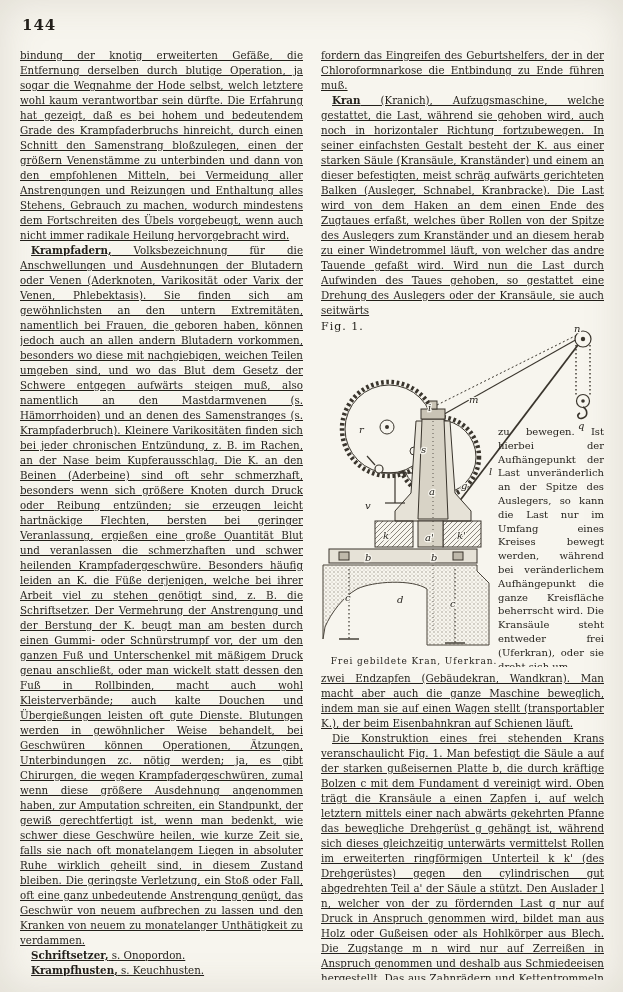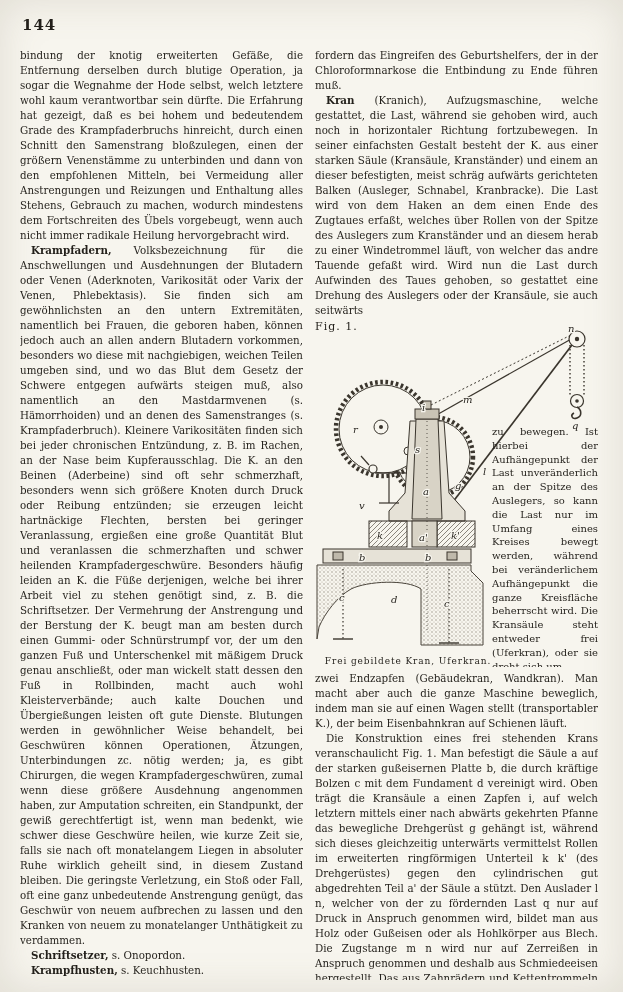--- a/index.html
+++ b/index.html
@@ -1,23 +1,23 @@
 <!DOCTYPE html>
 <html><head>
 <meta charset="utf-8">
 <style>
   html,body{margin:0;padding:0;background:#e8e6e0;}
   .page{width:623px;height:992px;background:#f7f5ee;color:#221f1a;
         font-family:"DejaVu Serif",serif;position:relative;overflow:hidden;
-        box-shadow:inset 0 0 40px rgba(120,110,90,.18);}
+        box-shadow:inset 0 0 40px rgba(120,110,90,.18);text-decoration:underline;}
   .inner{padding:14px 18px 0 20px;}
   .header{position:relative;height:26px;margin-bottom:8px;}
   .pagenum{position:absolute;left:2px;top:2px;font-size:15px;font-weight:bold;letter-spacing:1px;}
   .htitle{text-align:center;font-size:15px;font-weight:bold;letter-spacing:.5px;padding-top:2px;}
-  .cols{display:flex;gap:12px;}
+  .cols{display:flex;gap:18px;}
   .col{width:283px;height:932px;overflow:hidden;text-align:justify;
        font-size:10.3px;line-height:15px;}
   .col p{margin:0;}
   .col p.entry{text-indent:11px;}
   .lead{font-weight:bold;}
   .figure-block{position:relative;height:352px;margin:1px 0 0 0;}
   .fig-label{position:absolute;top:0;left:0;width:100%;text-align:left;
              font-size:11px;letter-spacing:1px;}
   .side-text{position:absolute;top:106px;right:0;width:106px;height:242px;overflow:hidden;
              font-size:10px;line-height:13.8px;text-align:justify;}

